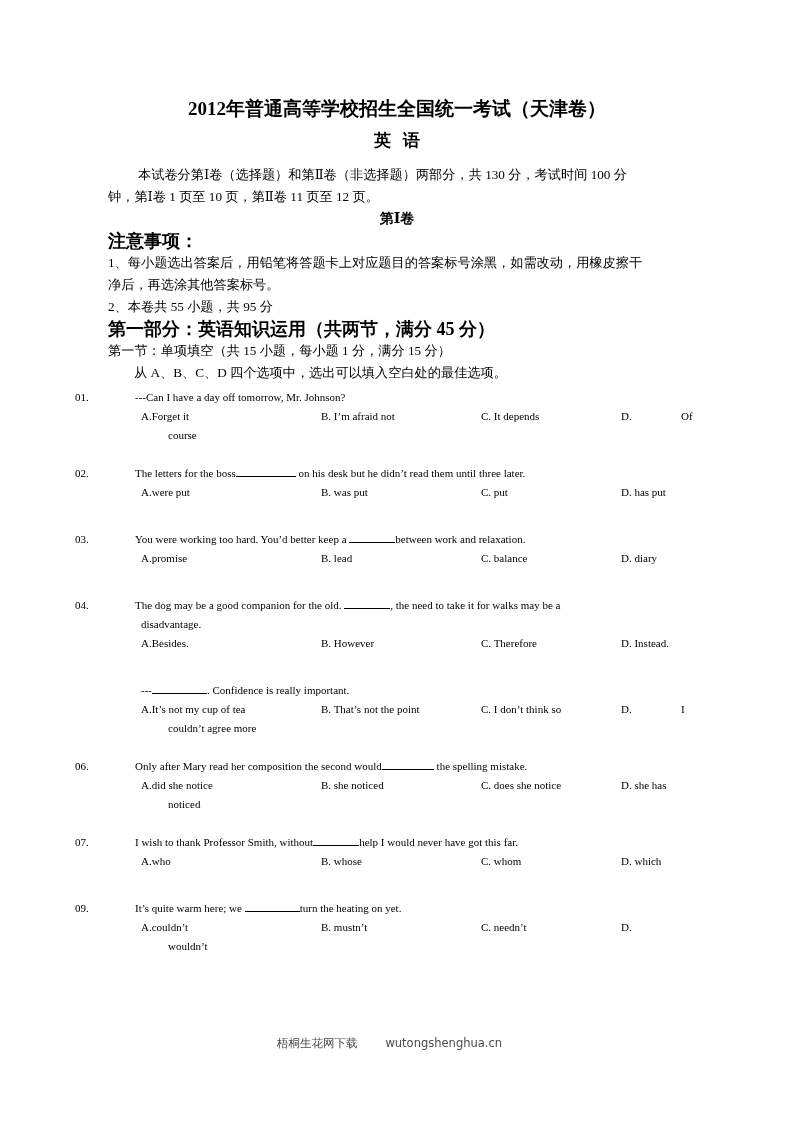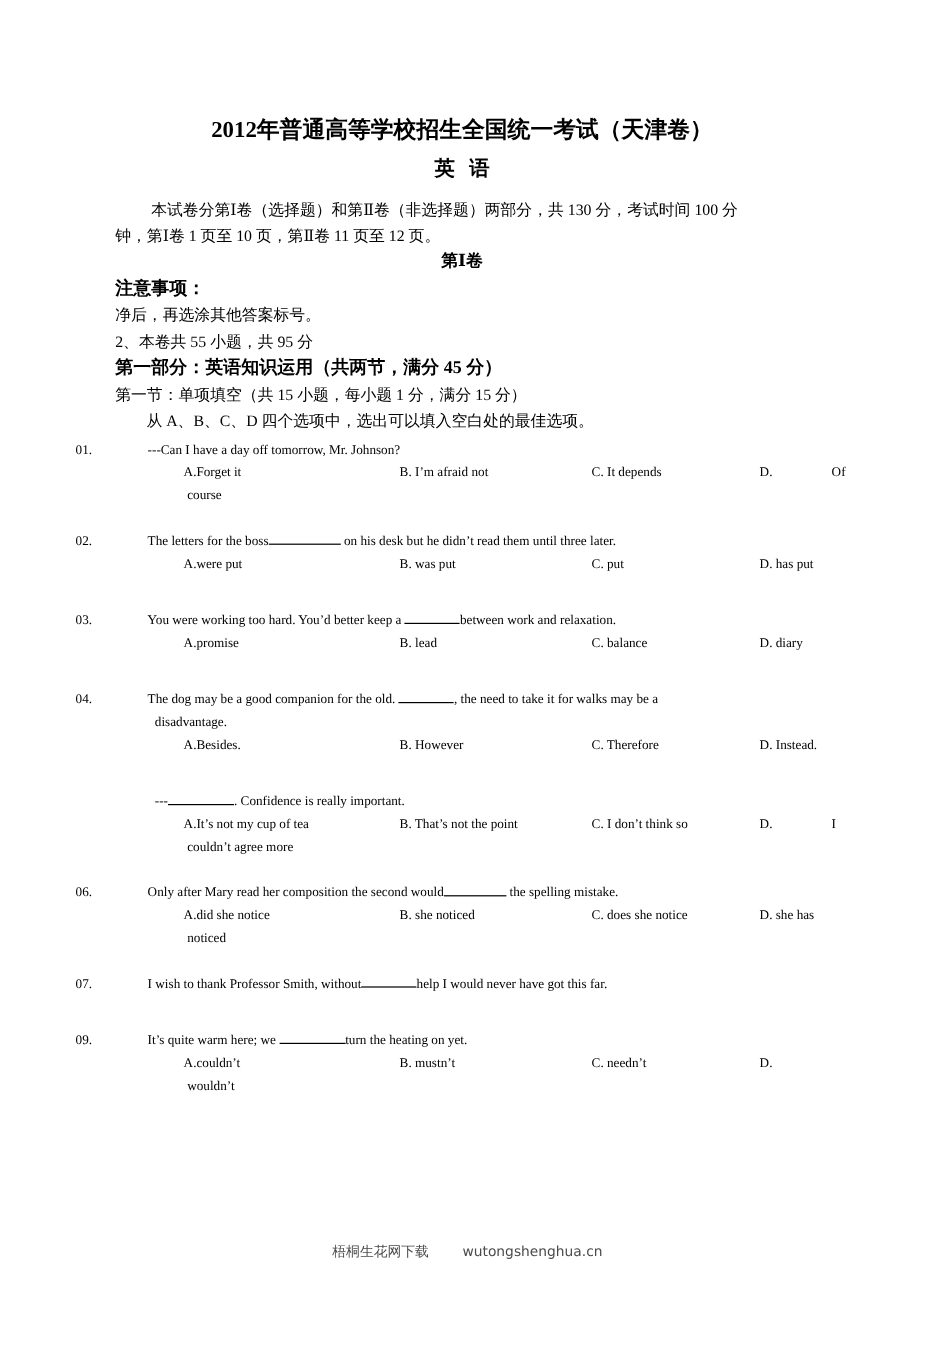--- a/index.html
+++ b/index.html
@@ -18,21 +18,21 @@
   .page {
     position: absolute;
     left: 0; top: 0;
     width: 793px;
     height: 1122px;
     box-sizing: border-box;
     padding: 0;
   }
   .content {
     position: absolute;
-    left: 96px;
+    left: 108px;
     top: 96px;
     width: 578px;
   }
 
   
   .doc-title {
     text-align: center;
     font-weight: bold;
     font-size: 19px;
     line-height: 26px;
@@ -60,21 +60,21 @@
   .section-center {
     text-align: center;
     font-weight: bold;
     font-size: 14px;
     line-height: 22px;
     margin: 0;
   }
 
   .bold-line {
     font-weight: bold;
-    font-size: 15px;
+    font-size: 18px;
     line-height: 22px;
     margin: 0;
   }
 
   .plain-line {
     font-size: 13.2px;
     line-height: 22px;
     margin: 0;
   }
   .plain-line.ind1 { text-indent: 26px; }
@@ -113,21 +113,20 @@
     display: block;
     padding-left: 33px;
     margin: 0;
     position: relative;
     height: 19px;
   }
   .opt {
     position: absolute;
     top: 0;
     white-space: nowrap;
-    margin-left: 24px;
   }
   .opt-a { left: 33px; }
   .opt-b { left: 213px; }
   .opt-c { left: 373px; }
   .opt-d { left: 513px; }
 
   .opt-wrap {
     display: block;
     padding-left: 60px;
     margin: 0;
@@ -158,20 +157,21 @@
     <h1 class="doc-title">2012年普通高等学校招生全国统一考试（天津卷）</h1>
 
     <h2 class="doc-subtitle"><span>英</span><span class="sp"></span><span>语</span></h2>
 
     <p class="para indent">本试卷分第Ⅰ卷（选择题）和第Ⅱ卷（非选择题）两部分，共 130 分，考试时间 100 分</p>
     <p class="para">钟，第Ⅰ卷 1 页至 10 页，第Ⅱ卷 11 页至 12 页。</p>
 
     <p class="section-center">第Ⅰ卷</p>
 
     <p class="bold-line">注意事项：</p>
+    <p class="para">1、每小题选出答案后，用铅笔将答题卡上对应题目的答案标号涂黑，如需改动，用橡皮擦干</p>
     <p class="para">净后，再选涂其他答案标号。</p>
     <p class="para">2、本卷共 55 小题，共 95 分</p>
 
     <p class="bold-line">第一部分：英语知识运用（共两节，满分 45 分）</p>
     <p class="plain-line">第一节：单项填空（共 15 小题，每小题 1 分，满分 15 分）</p>
     <p class="plain-line ind1">从 A、B、C、D 四个选项中，选出可以填入空白处的最佳选项。</p>
 
     <div style="height:4px"></div>
 
     <div class="q">
@@ -250,20 +250,26 @@
         <span class="opt opt-c">C. does she notice</span>
         <span class="opt opt-d">D.  she  has</span>
       </span>
       <span class="opt-wrap">noticed</span>
     </div>
 
     <div class="q-gap"></div>
 
     <div class="q">
       <span class="q-stem"><span class="q-num">07.</span><span>I wish to thank Professor Smith, without</span><span class="u u-46"></span><span>help I would never have got this far.</span></span>
+      <span class="opts">
+        <span class="opt opt-a">A.who</span>
+        <span class="opt opt-b">B. whose</span>
+        <span class="opt opt-c">C. whom</span>
+        <span class="opt opt-d">D. which</span>
+      </span>
     </div>
 
     <div class="q-gap"></div>
     <div class="q-gap-s"></div>
 
     <div class="q">
       <span class="q-stem"><span class="q-num">09.</span><span>It’s quite warm here; we </span><span class="u u-55"></span><span>turn the heating on yet.</span></span>
       <span class="opts">
         <span class="opt opt-a">A.couldn’t</span>
         <span class="opt opt-b">B. mustn’t</span>

